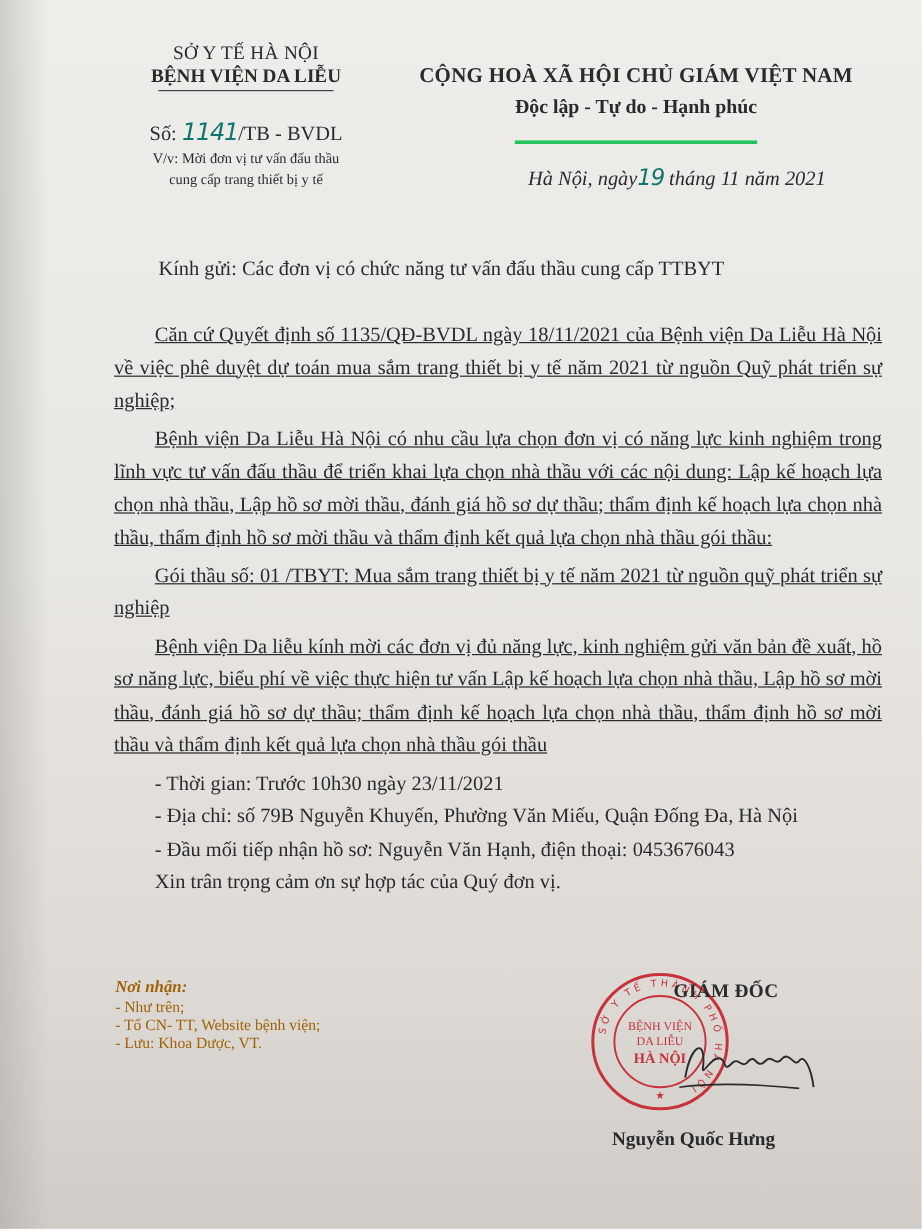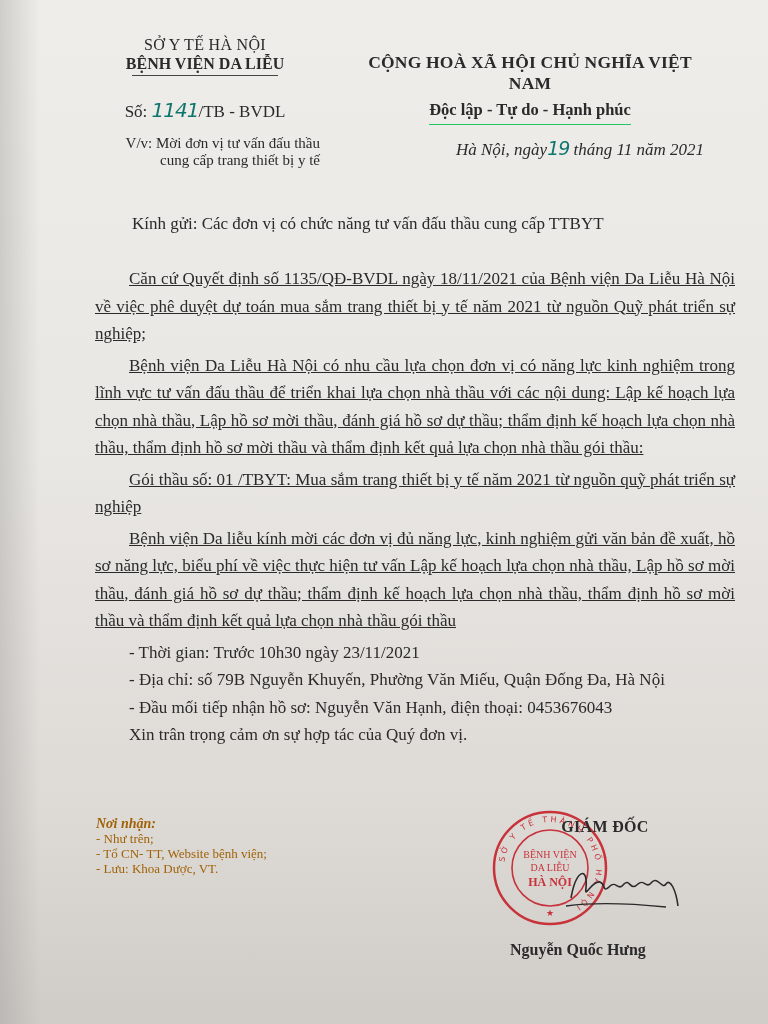--- a/index.html
+++ b/index.html
@@ -15,26 +15,26 @@
     background: linear-gradient(90deg, rgba(150,148,145,0.35), rgba(150,148,145,0));
     pointer-events: none;
   }
   .abs { position: absolute; }
   .left-header { left: 90px; top: 36px; width: 230px; text-align: center; }
   .left-header .org1 { font-size: 16px; letter-spacing: 0.3px; }
   .left-header .org2 { font-size: 16px; font-weight: bold; margin-top: 1px; }
   .left-header .rule { width: 146px; height: 1px; background: #444; margin: 2px auto 0; }
   .left-header .num { font-size: 17px; margin-top: 22px; }
   .hand { font-family: "DejaVu Sans", sans-serif; font-style: italic; font-size: 20px; letter-spacing: -1px; color: #0f766e; }
-  .left-header .subject { font-size: 15px; line-height: 17px; margin-top: 13px; text-align: right; }
+  .left-header .subject { font-size: 12px; line-height: 17px; margin-top: 2px; }
 
   .right-header { left: 345px; top: 52px; width: 370px; text-align: center; }
   .right-header .nation { font-size: 17.5px; font-weight: bold; letter-spacing: 0.2px; }
-  .right-header .motto { font-size: 16.5px; font-weight: bold; margin-top: 6px; display: inline-block; padding-bottom: 4px; border-bottom: 1px solid #22c55e; }
-  .date-line { left: 440px; top: 137px; font-size: 17px; font-style: italic; margin-left: 16px; }
+  .right-header .motto { font-size: 16.5px; font-weight: bold; margin-top: 6px; display: inline-block; padding-bottom: 18px; border-bottom: 3px solid #22c55e; }
+  .date-line { left: 440px; top: 137px; font-size: 17px; font-style: italic; }
 
   .greeting { left: 132px; top: 214px; font-size: 17px; }
   .body { left: 95px; top: 265px; width: 640px; font-size: 17px; line-height: 27.5px; text-align: justify; }
   .body p { margin: 0 0 4px 0; text-indent: 34px; text-decoration: underline; }
   .list { margin: 0; }
   .list div { padding-left: 34px; }
   .thanks { padding-left: 34px; }
 
   .recipients { left: 96px; top: 816px; font-size: 13px; line-height: 15px; color: #a16207; }
   .recipients .title { font-weight: bold; font-style: italic; font-size: 14px; }
@@ -59,21 +59,21 @@
     <span>Số:</span>
     <span class="hand">1141</span><span>/TB - BVDL</span>
   </div>
   <div class="subject">
     <div>V/v: Mời đơn vị tư vấn đấu thầu</div>
     <div>cung cấp trang thiết bị y tế</div>
   </div>
 </div>
 
 <div class="abs right-header">
-  <div class="nation">CỘNG HOÀ XÃ HỘI CHỦ NGHĨA VIỆT NAM</div>
+  <div class="nation">CỘNG HOÀ XÃ HỘI CHỦ GIÁM VIỆT NAM</div>
   <div class="motto">Độc lập - Tự do - Hạnh phúc</div>
 </div>
 
 <div class="abs date-line">
   <span>Hà Nội, ngày</span><span class="hand" style="font-size:19px">19</span>
   <span>tháng 11 năm 2021</span>
 </div>
 
 <div class="abs greeting">Kính gửi:  Các đơn vị có chức năng tư vấn đấu thầu cung cấp TTBYT</div>
 

